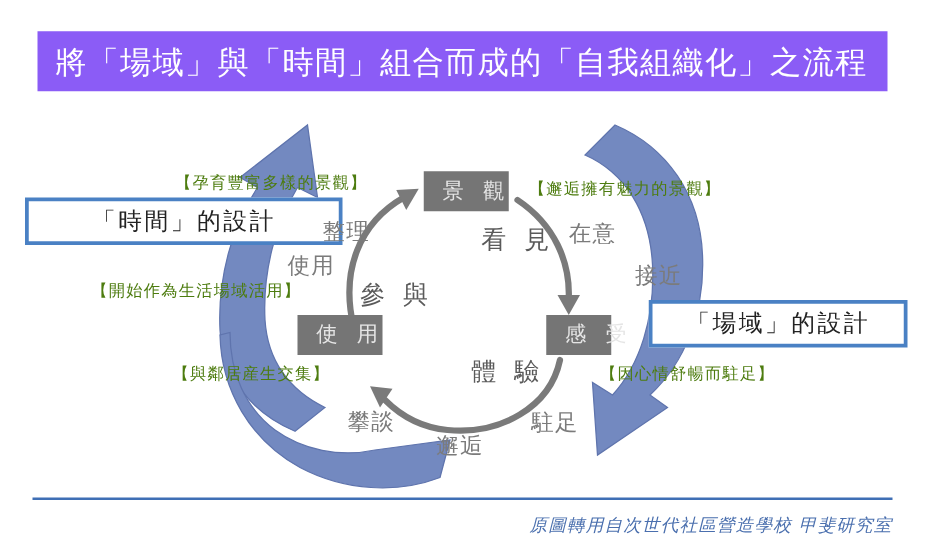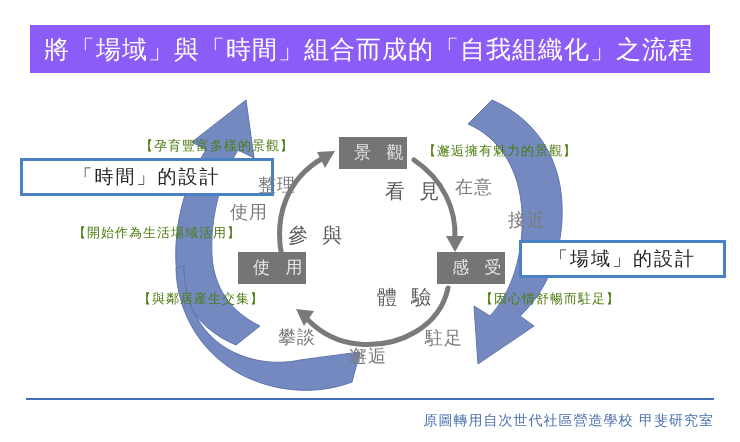--- a/index.html
+++ b/index.html
@@ -56,21 +56,21 @@
     background: #757575;
     color: #e5e5e5;
     font-size: 17px;
     letter-spacing: 5px;
     text-align: center;
     padding: 4px 10px 5px 15px;
     box-sizing: border-box;
     white-space: nowrap;
   }
   #node-keikan { left: 339px; top: 137px; width: 68px; }
-  #node-kanju  { left: 437px; top: 252px; width: 68px; }
+  #node-kanju  { left: 437px; top: 252px; width: 52px; }
   #node-shiyo  { left: 238px; top: 252px; width: 68px; }
 
   
   .design-box {
     position: absolute;
     background: #ffffff;
     border: 3px solid #4a81c4;
     color: #222222;
     font-size: 19px;
     letter-spacing: 2px;
@@ -135,20 +135,21 @@
     background: #3f6fb5;
   }
   #footer-text {
     position: absolute;
     right: 26px;
     top: 412px;
     color: #4a6fae;
     font-size: 14px;
     letter-spacing: 1px;
     white-space: nowrap;
+    font-style: italic;
   }
 </style>
 </head>
 <body>
 
 <div id="slide">
 
   <div id="title-bar">
     <span id="title-text">將「場域」與「時間」組合而成的「自我組織化」之流程</span>
   </div>

